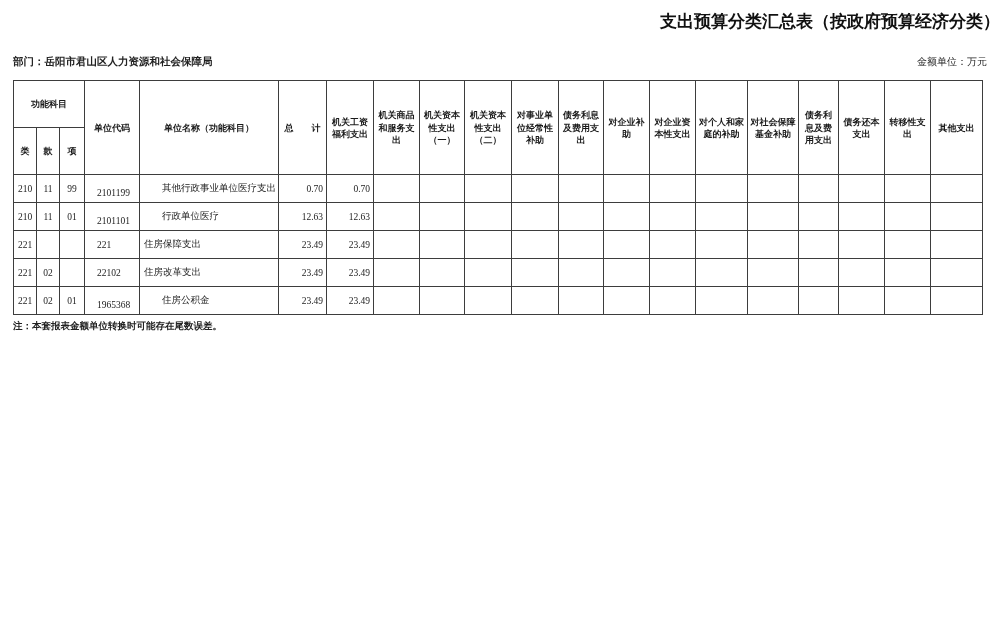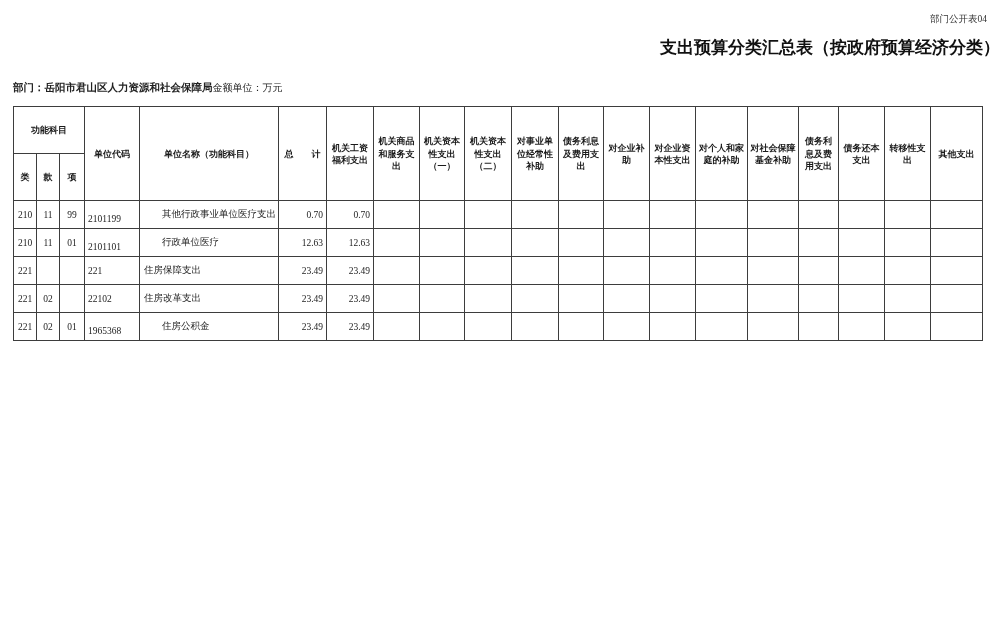--- a/index.html
+++ b/index.html
@@ -3,46 +3,45 @@
 <meta charset="utf-8">
 <style>
   html,body{margin:0;padding:0;background:#ffffff;}
   .page{
     width:1000px;height:635px;background:#ffffff;position:relative;
     font-family:"Liberation Serif","DejaVu Serif",serif;color:#222;
     overflow:hidden;
   }
   .corner{text-align:right;padding:13px 13px 0 0;font-size:9.5px;color:#333;}
   .title{text-align:right;font-size:17px;font-weight:bold;margin-top:10px;color:#111;}
-  .meta{display:flex;align-items:flex-end;margin:22px 13px 0 13px;}
+  .meta{display:flex;justify-content:space-between;align-items:flex-end;margin:22px 13px 0 13px;}
   .dept{font-weight:bold;font-size:10.5px;}
   .unit{font-size:10px;}
   table.budget{border-collapse:collapse;table-layout:fixed;width:970px;margin:11px 0 0 13px;}
   .budget th,.budget td{border:1px solid #3d3d3d;overflow:hidden;}
   .budget th{
     font-size:9px;font-weight:bold;text-align:center;vertical-align:middle;
     padding:17px 2px;word-break:break-all;line-height:1.35;color:#1a1a1a;
   }
   .budget thead tr.hr1{height:27px;}
   .budget thead tr.hr2{height:34px;}
   .budget tbody tr{height:28px;}
   .budget td{font-size:9.5px;vertical-align:middle;color:#222;}
   td.c-center{text-align:center;margin-left:32px;}
-  td.c-code{text-align:left;padding-left:3px;font-size:9.5px;}
+  td.c-code{text-align:left;padding-left:12px;font-size:9.5px;}
   td.c-code.low{vertical-align:bottom;padding-bottom:4px;}
   td.c-name{text-align:left;padding-left:4px;}
   td.c-name.indent{padding-left:22px;}
   td.c-num{text-align:right;padding-right:3px;}
   .note{font-size:9.5px;font-weight:bold;margin:5px 0 0 13px;}
 </style>
 </head>
 <body>
 
 <div class="page">
-  <div class="corner">部门公开表04</div>
   <div class="title">支出预算分类汇总表（按政府预算经济分类）</div>
   <div class="meta">
     <div class="dept">部门：岳阳市君山区人力资源和社会保障局</div>
     <div class="unit">金额单位：万元</div>
   </div>
 
   <table class="budget">
     <colgroup>
       <col style="width:23px">
         <col style="width:23px">
@@ -200,13 +199,14 @@
           <td class="c-num"></td>
           <td class="c-num"></td>
           <td class="c-num"></td>
           <td class="c-num"></td>
           <td class="c-num"></td>
           <td class="c-num"></td>
         </tr>
       </tbody>
   </table>
 
+  <div class="note">注：本套报表金额单位转换时可能存在尾数误差。</div>
 </div>
 
 </body></html>

